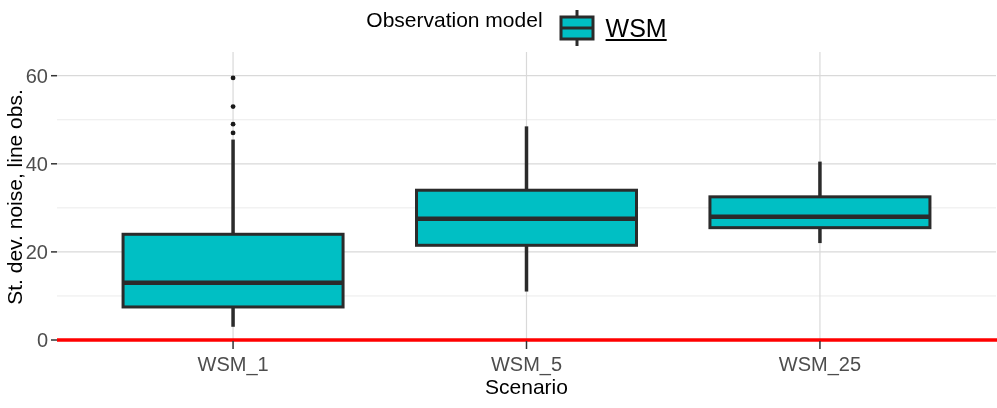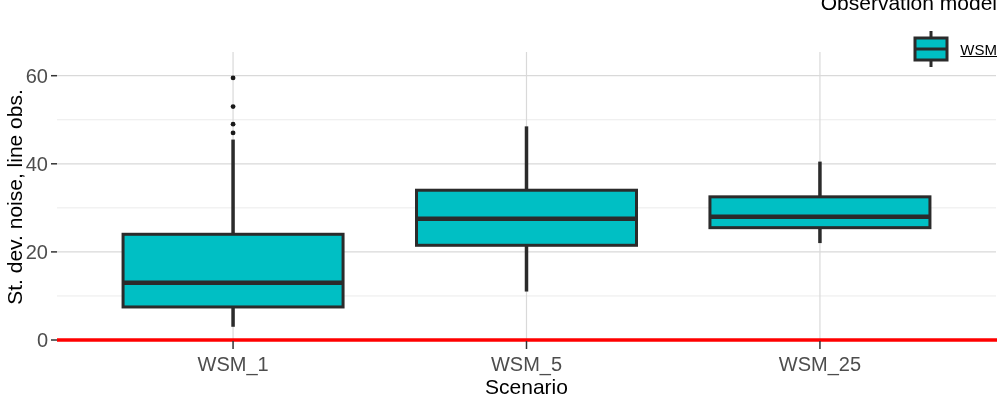--- a/index.html
+++ b/index.html
@@ -26,40 +26,39 @@
   .legend {
     position: absolute;
     top: 8px;
     left: 0;
     width: 100%;
     height: 44px;
     box-sizing: border-box;
     padding-left: 36px; 
     display: flex;
     justify-content: center;
-    align-items: flex-end;
+    align-items: flex-start;
     gap: 14px;
-    flex-direction: column;
   }
   .legend-title {
     font-size: 21px;
     color: #000000;
   }
   .legend-entry {
     display: flex;
     align-items: center;
     gap: 9px;
   }
   .legend-key line,
   .legend-key rect {
     stroke: #2B2B2B;
     stroke-width: 3;
   }
   .legend-label {
-    font-size: 15px;
+    font-size: 25px;
     color: #000000;
     text-decoration: underline;
   }
 </style>
 </head>
 <body>
 
 <div id="app">
 
   <svg id="plot-svg" width="997" height="408">

